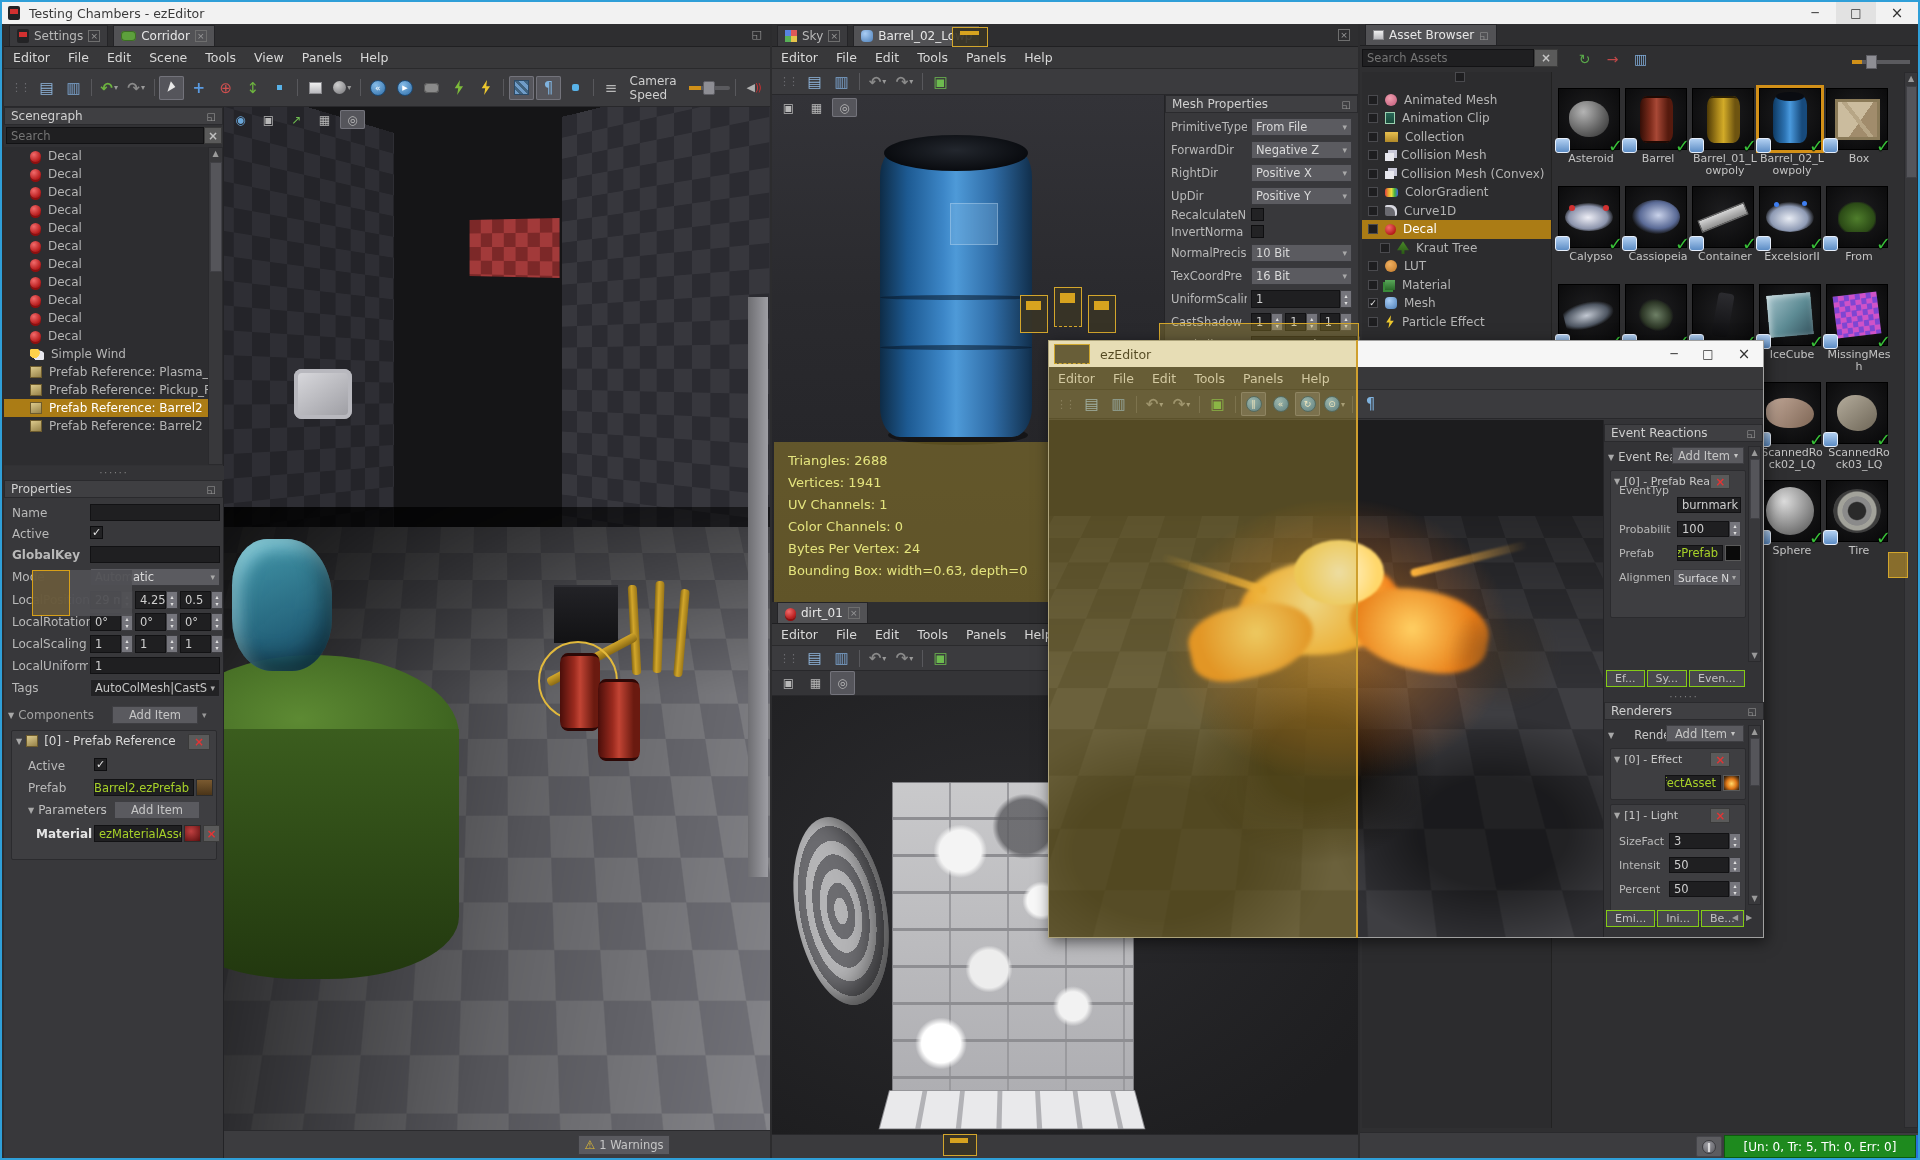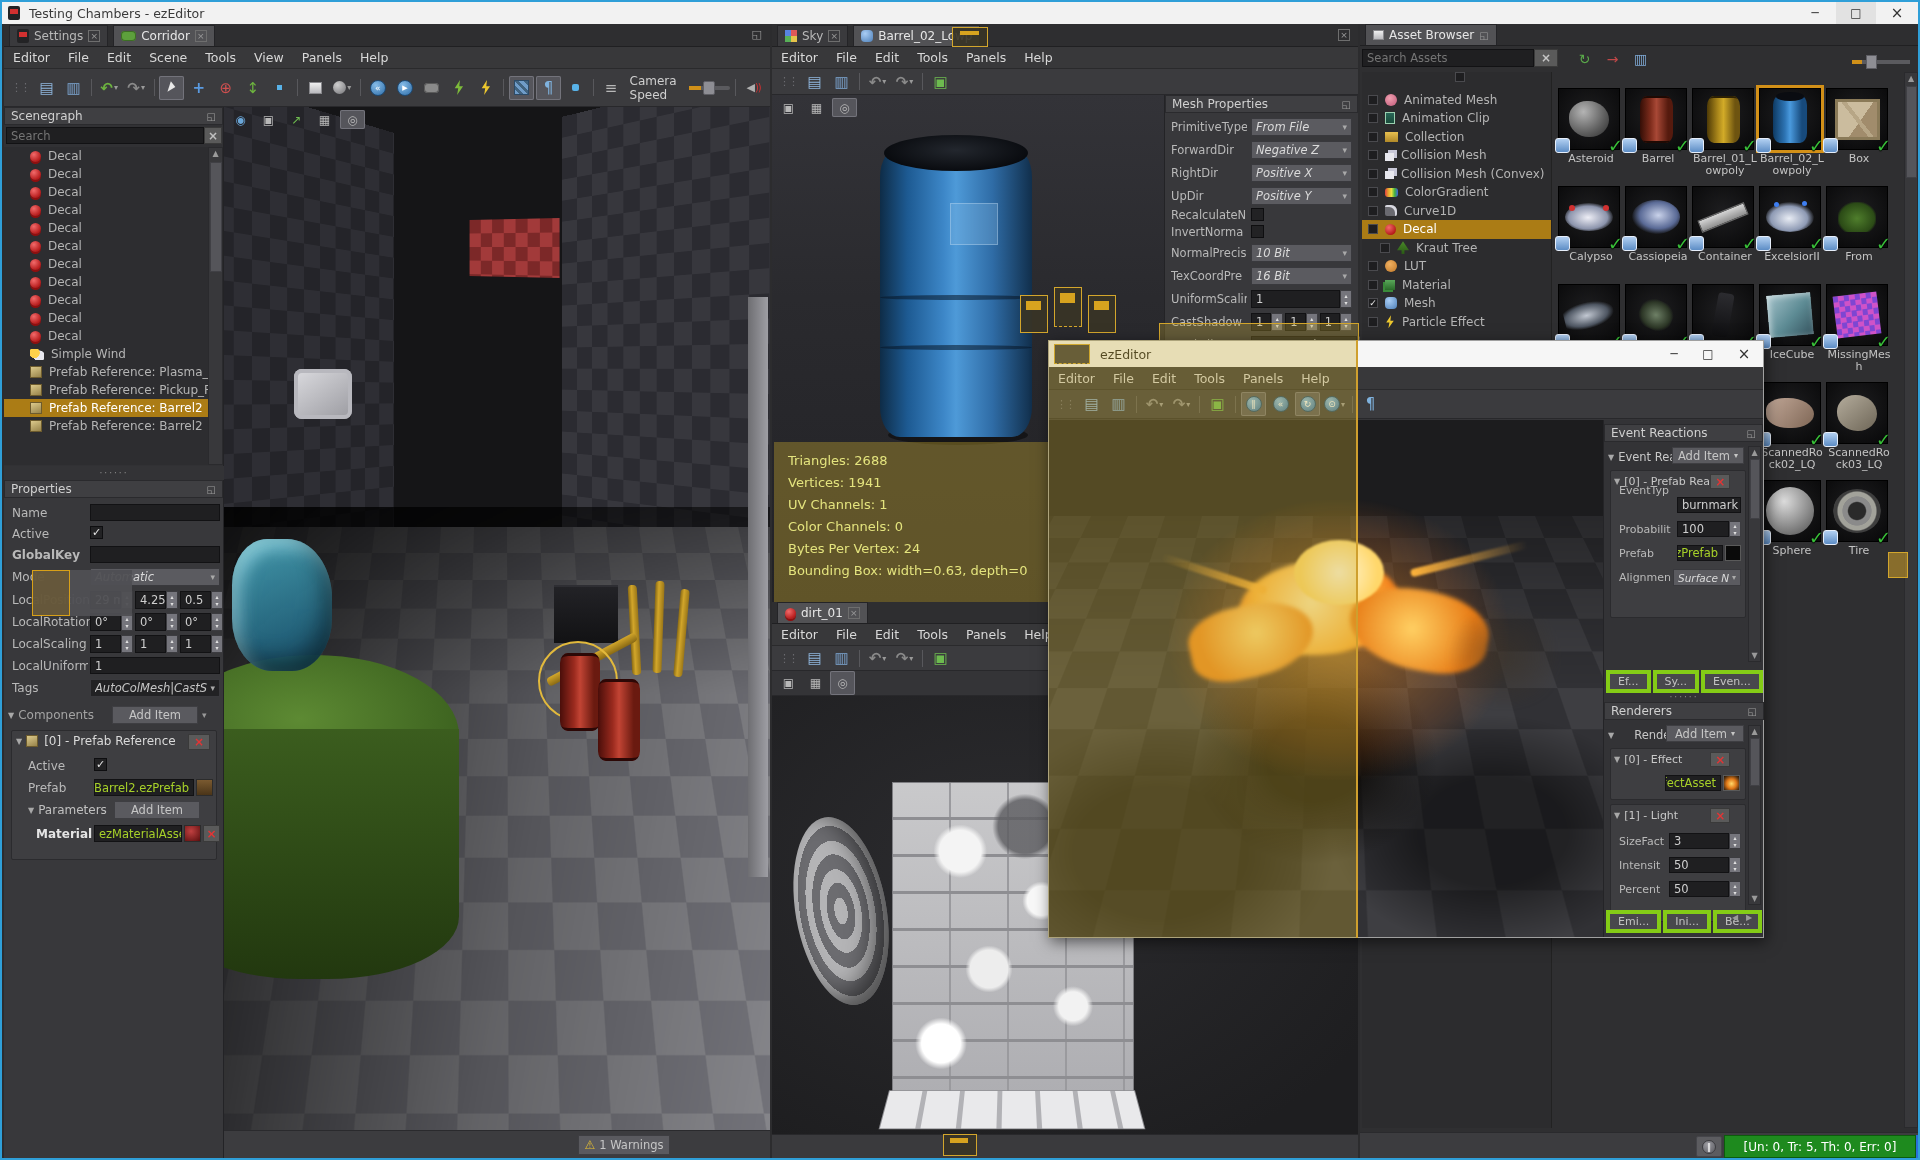--- a/index.html
+++ b/index.html
@@ -16,21 +16,21 @@
 .toolbar{display:flex;align-items:center;gap:2px;background:#3b3b3e;border-bottom:1px solid #28282b;padding:0 4px;}
 .tbtn{min-width:25px;height:24px;display:flex;align-items:center;justify-content:center;font-size:15px;color:#b8b8b8;border-radius:2px;position:relative;}
 .tbtn.on{background:#55555b;box-shadow:inset 0 0 0 1px #73737b;}
 .tbtn .dda{font-size:8px;color:#999;margin-left:1px;}
 .tsep{width:1px;height:17px;background:#58585c;margin:0 3px;}
 .grip{color:#6a6a70;font-size:11px;letter-spacing:-2px;margin:0 3px;}
 .phead{background:#3f3f42;color:#d0d0d0;font-size:12px;padding:1px 6px;display:flex;justify-content:space-between;align-items:center;border:1px solid #2a2a2d;}
 .phead .flt{color:#9a9a9a;font-size:10px;}
 .fld{background:#1f1f21;border:1px solid #121214;color:#cfcfcf;font-size:11.5px;padding:0 4px;display:flex;align-items:center;overflow:hidden;white-space:nowrap;}
 .fld.green{color:#a7d129;}
-.dd{background:#5b5b60;border:1px solid #39393d;color:#dadada;font-size:11.5px;padding:0 4px;display:flex;align-items:center;justify-content:space-between;overflow:hidden;white-space:nowrap;gap:3px;font-style:italic;}
+.dd{background:#5b5b60;border:1px solid #39393d;color:#dadada;font-size:11.5px;padding:0 4px;display:flex;align-items:center;justify-content:space-between;overflow:hidden;white-space:nowrap;gap:3px;}
 .dd.dark{background:#222224;color:#c6c6c6;}
 .dd .arr{font-size:9px;color:#a9a9a9;}
 .spnbox{display:flex;height:18px;}
 .spnbox .fld{flex:1;}
 .spn{width:12px;background:#75757c;color:#e2e2e2;font-size:6px;line-height:7px;display:flex;flex-direction:column;align-items:center;justify-content:center;border:1px solid #3c3c40;}
 .chk{width:13px;height:13px;background:#222224;border:1px solid #0e0e10;color:#e6e6e6;font-size:11px;line-height:11px;text-align:center;}
 .btn{background:#5a5a5f;border:1px solid #3e3e42;color:#c6c6c6;font-size:11.5px;display:flex;align-items:center;justify-content:center;gap:4px;}
 .xbtn{background:#5a5a5a;border:1px solid #3a3a3a;color:#e23535;font-weight:bold;text-align:center;font-size:12px;display:flex;align-items:center;justify-content:center;}
 .grp{background:#3e3e41;border:1px solid #2b2b2e;border-radius:2px;}
 .caret{color:#a8a8a8;font-size:8px;margin-right:4px;}
@@ -79,21 +79,21 @@
 .t-dark .shape{width:16px;height:44px;background:linear-gradient(#2c2c30,#0e0e10);transform:rotate(10deg);border-radius:4px;}
 .t-icecube .shape{width:44px;height:42px;background:linear-gradient(135deg,#a3c2ca,#5d8b94 55%,#35535e);transform:rotate(-5deg);box-shadow:inset 2px 2px 6px rgba(255,255,255,.5);}
 .t-missing .shape{width:44px;height:42px;background:repeating-conic-gradient(#cf52c8 0 25%,#7e46d2 0 50%);background-size:11px 11px;transform:rotate(-7deg);}
 .t-rock1 .shape{width:48px;height:30px;border-radius:42% 58% 50% 50%;background:linear-gradient(130deg,#c4aa9a,#7e6655);}
 .t-rock2 .shape{width:40px;height:36px;border-radius:46% 54% 48% 52%;background:linear-gradient(140deg,#b4ac9c,#6e6657);}
 .t-sphere .shape{width:48px;height:48px;border-radius:50%;background:radial-gradient(circle at 38% 30%,#dcdcdc,#8e8e8e 55%,#4c4c4c);}
 .t-tire .shape{width:48px;height:44px;border-radius:50%;background:radial-gradient(circle,#2a2a2a 0 26%,#8a8a8a 30% 44%,#a2a29a 46% 58%,#3e3e3e 62% 72%,rgba(0,0,0,0) 74%);}
 .mp-row{display:flex;align-items:center;gap:4px;padding:0 6px;margin-top:5px;}
 .mp-label{width:76px;flex:none;overflow:hidden;white-space:nowrap;font-size:11.5px;color:#b9b9b9;}
 .mp-ctrl{flex:1;display:flex;height:18px;}
-.mtab{background:#48484c;border:4px solid #84cc16;color:#c2c2c2;font-size:11px;padding:1px 8px;white-space:nowrap;}
+.mtab{background:#48484c;border:1px solid #84cc16;color:#c2c2c2;font-size:11px;padding:1px 8px;white-space:nowrap;}
 .scroll{background:#38383b;border:1px solid #2a2a2d;}
 .sthumb{background:#55555a;border:1px solid #404045;}
 .sarrow{color:#9a9a9a;font-size:8px;text-align:center;line-height:11px;}
 .dots{color:#8a8a8a;font-size:9px;letter-spacing:2px;text-align:center;}
 .ghost{background:rgba(56,52,38,.92);border:1px solid #d3a62c;}
 .ghost::after{content:"";position:absolute;left:20%;top:14%;width:56%;height:26%;background:#d7a31f;}
 .wbtn{display:flex;align-items:center;justify-content:center;color:#333;font-size:12px;}
 </style>
 </head>
 <body>

